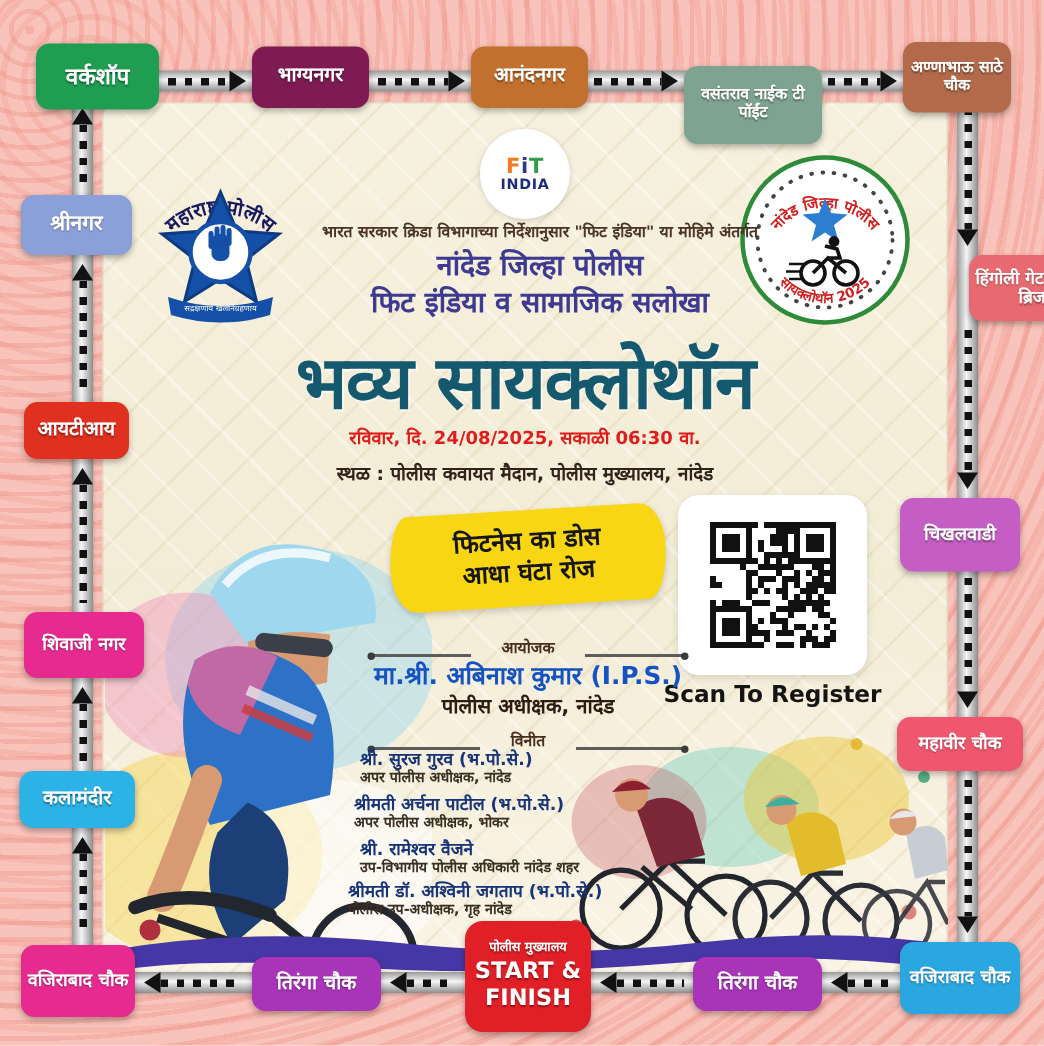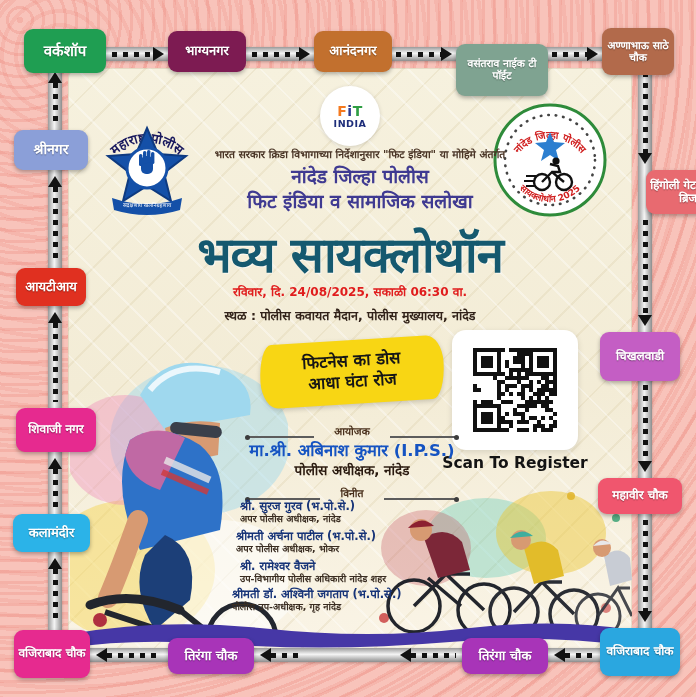--- a/index.html
+++ b/index.html
@@ -570,14 +570,19 @@
   <div class="station" style="left: 14px; top: 630px; width: 76px; height: 48px; font-size: 12px; background: rgb(230, 42, 143);">वजिराबाद चौक</div>
 
   <div class="station" style="left: 598px; top: 170px; width: 84px; height: 44px; font-size: 11.5px; background: rgb(232, 106, 112); margin-left: 48px;">हिंगोली गेट ओव्हर ब्रिज</div>
   <div class="station" style="left: 600px; top: 332px; width: 80px; height: 49px; font-size: 12px; background: rgb(196, 94, 196);">चिखलवाडी</div>
   <div class="station" style="left: 598px; top: 478px; width: 84px; height: 36px; font-size: 12px; background: rgb(240, 86, 110);">महावीर चौक</div>
   <div class="station" style="left: 600px; top: 628px; width: 80px; height: 48px; font-size: 12px; background: rgb(42, 167, 224);">वजिराबाद चौक</div>
 
   <div class="station" style="left: 168px; top: 638px; width: 86px; height: 36px; font-size: 13px; background: rgb(168, 52, 184);">तिरंगा चौक</div>
   <div class="station" style="left: 462px; top: 638px; width: 86px; height: 36px; font-size: 13px; background: rgb(168, 52, 184);">तिरंगा चौक</div>
 
+  <div class="station" style="left: 310px; top: 614px; width: 84px; height: 74px; border-radius: 12px; flex-direction: column; line-height: 1.25; background: rgb(224, 31, 38);">
+    <span style="font-size:8.5px;">पोलीस मुख्यालय</span>
+    <span style="font-size:15px;">START &amp;</span>
+    <span style="font-size:15px;">FINISH</span>
+  </div>
 
 </div>
 
 </body></html>

